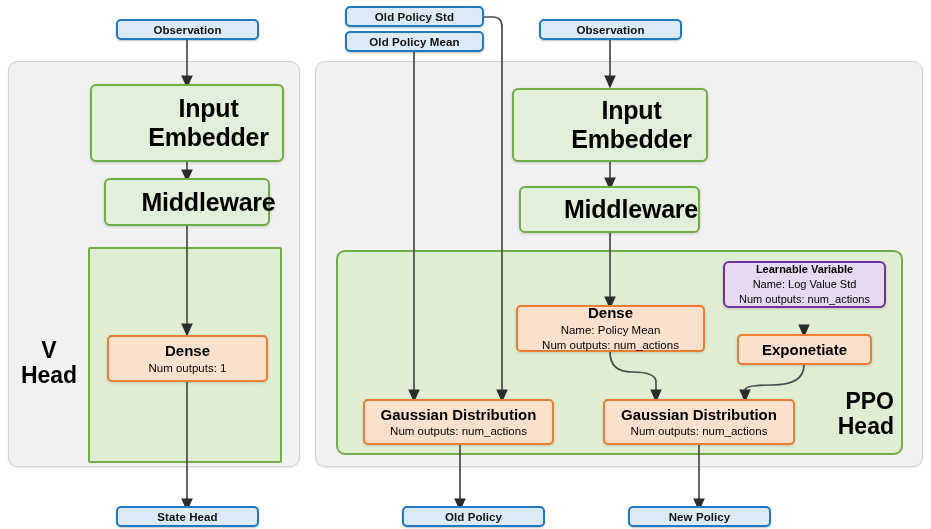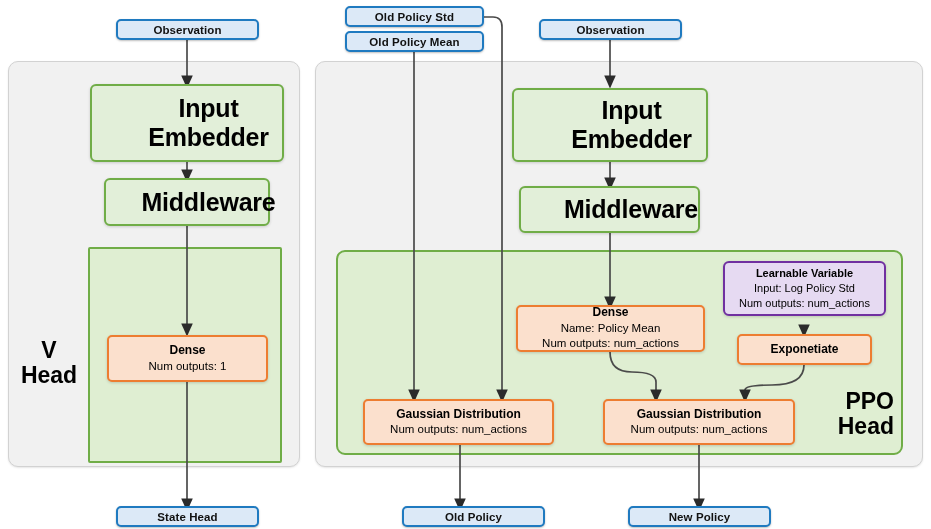--- a/index.html
+++ b/index.html
@@ -30,21 +30,21 @@
   .io .t{font-size:11.5px;font-weight:bold;color:#111;letter-spacing:.1px;}
 
   
   .mod{background:#e2efd9;border:2px solid #70ad47;border-radius:6px;
        box-shadow:0 1px 3px rgba(0,0,0,0.16);}
   .mod .t{font-size:25px;font-weight:bold;color:#000;letter-spacing:-.2px;margin-left:43px;}
 
   
   .op{background:#fbe0cd;border:2px solid #ed7d31;border-radius:5px;
       box-shadow:0 1px 3px rgba(0,0,0,0.16);}
-  .op .t{font-size:12px;font-weight:bold;color:#000;line-height:1.32;text-align:right;}
+  .op .t{font-size:15px;font-weight:bold;color:#000;line-height:1.32;text-align:right;}
   .op .s{font-size:11.5px;color:#000;line-height:1.32;}
 
   
   .var{background:#e6daf2;border:2px solid #7030a0;border-radius:6px;
        box-shadow:0 1px 3px rgba(0,0,0,0.16);}
   .var .t{font-size:11px;font-weight:bold;color:#000;line-height:1.35;}
   .var .s{font-size:11px;color:#000;line-height:1.35;}
 
   
   .headlbl{position:absolute;z-index:2;text-align:center;
@@ -144,23 +144,23 @@
   <div class="node mod" style="left:519px;top:186px;width:181px;height:47px;">
     <span class="t">Middleware</span>
   </div>
 
   <div class="node op" style="left:516px;top:305px;width:189px;height:47px;">
     <span class="t">Dense</span>
     <span class="s">Name: Policy Mean</span>
     <span class="s">Num outputs: num_actions</span>
   </div>
 
-  <div class="node var" style="left:723px;top:261px;width:163px;height:55px;">
+  <div class="node var" style="left:723px;top:261px;width:163px;height:47px;">
     <span class="t">Learnable Variable</span>
-    <span class="s">Input: Log Policy Std</span>
+    <span class="s">Name: Log Value Std</span>
     <span class="s">Num outputs: num_actions</span>
   </div>
 
   <div class="node op" style="left:737px;top:334px;width:135px;height:31px;">
     <span class="t">Exponetiate</span>
   </div>
 
   <div class="node op" style="left:363px;top:399px;width:191px;height:46px;">
     <span class="t">Gaussian Distribution</span>
     <span class="s">Num outputs: num_actions</span>

